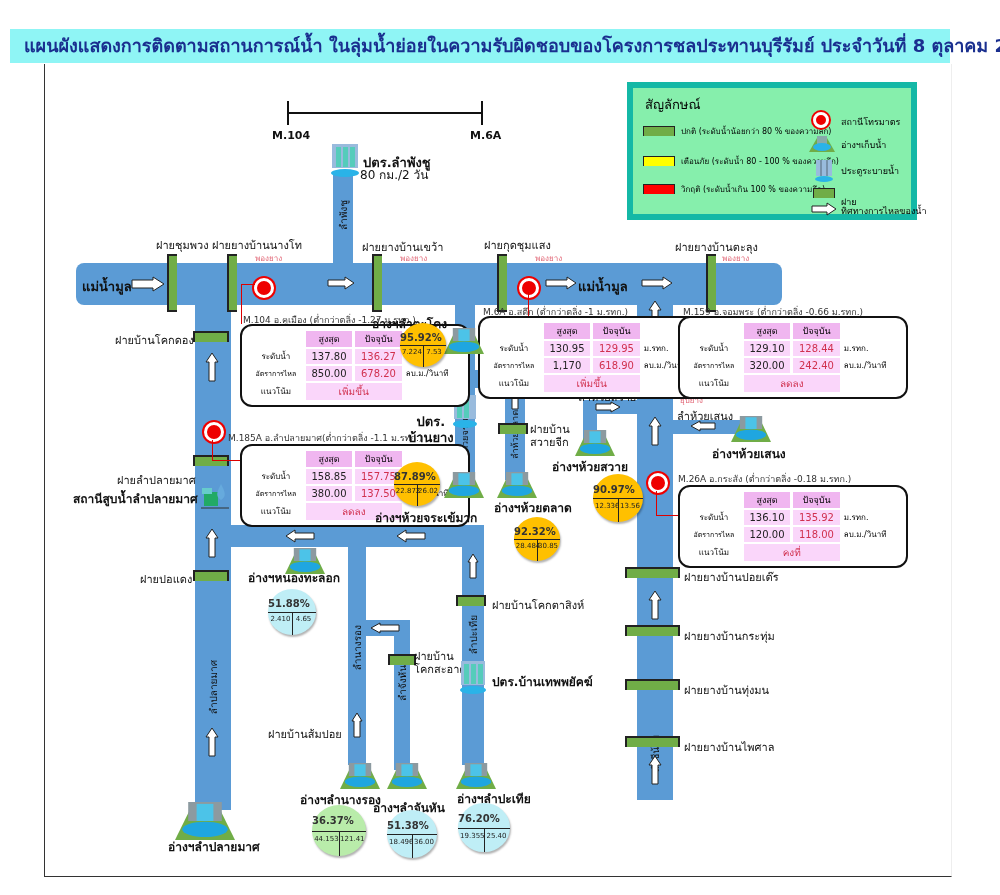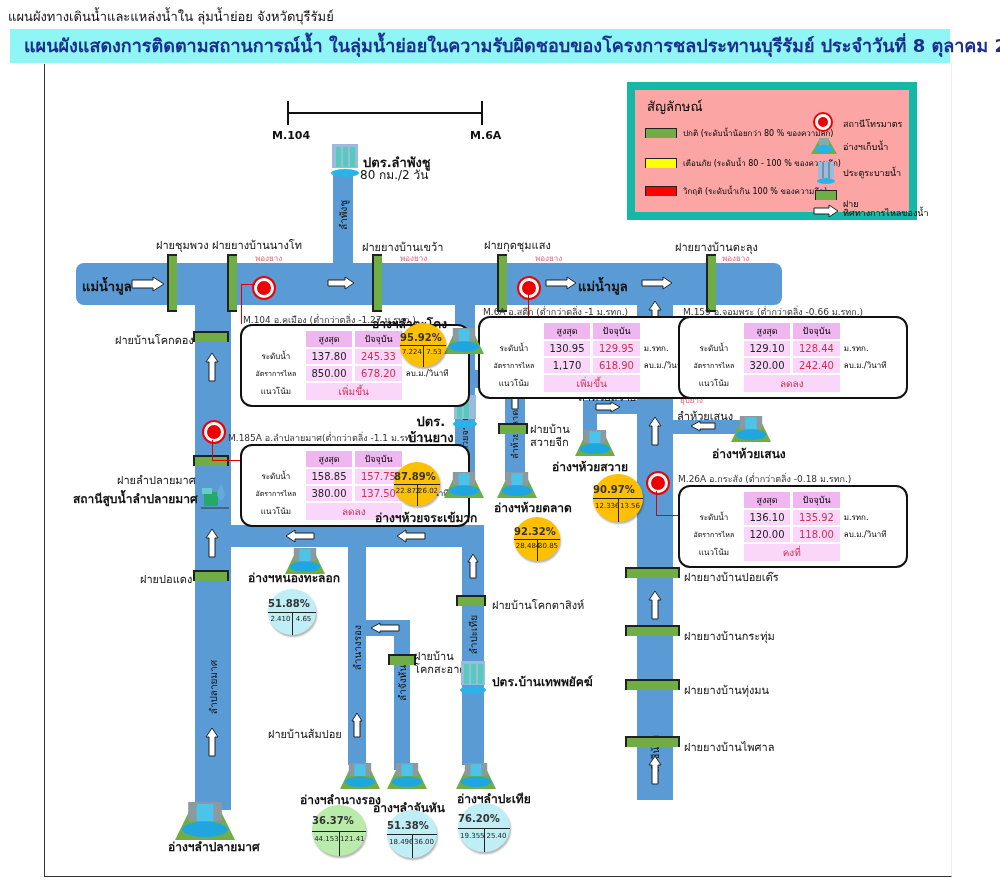--- a/index.html
+++ b/index.html
@@ -27,30 +27,29 @@
   .unit { font-size:8px; text-align:left !important; }
   .boxtitle { position:absolute; font-size:9px; color:#333; white-space:nowrap; }
   .pie { position:absolute; border-radius:50%; box-shadow:1px 2px 2px rgba(0,0,0,0.3); }
   .pie .pct { position:absolute; left:0; right:14px; top:20%; text-align:center; font-size:10px; font-weight:bold; color:#333; }
   .pie .hline { position:absolute; left:0; right:0; top:50%; height:1px; background:#222; }
   .pie .vline { position:absolute; left:50%; top:50%; bottom:0; width:1px; background:#222; }
   .pie .v1 { position:absolute; left:4%; width:44%; top:58%; text-align:center; font-size:7px; color:#222; }
   .pie .v2 { position:absolute; left:52%; width:44%; top:58%; text-align:center; font-size:7px; color:#222; }
   .dam { position:absolute; width:40px; height:26px; }
   .gate { position:absolute; width:30px; height:34px; }
-  .legend { position:absolute; left:627px; top:82px; width:290px; height:138px; background:#fca5a5; border:8px solid #14b8a6; box-sizing:border-box;padding-left:25px; }
+  .legend { position:absolute; left:627px; top:82px; width:290px; height:138px; background:#86efac; border:6px solid #14b8a6; box-sizing:border-box;padding-left:25px; }
   .legend .ttl { position:absolute; left:12px; top:6px; font-size:13px; }
   .legend .it { position:absolute; font-size:8px; white-space:nowrap; }
   .legend .bar { position:absolute; width:30px; height:9px; border:1px solid #222; border-bottom:none; }
 </style>
 </head>
 <body>
 
 <div id="root">
-  <div class="abs toptitle">แผนผังทางเดินน้ำและแหล่งน้ำใน ลุ่มน้ำย่อย จังหวัดบุรีรัมย์</div>
   <div class="abs banner">แผนผังแสดงการติดตามสถานการณ์น้ำ  ในลุ่มน้ำย่อยในความรับผิดชอบของโครงการชลประทานบุรีรัมย์ ประจำวันที่ 8 ตุลาคม 2568</div>
   <div class="abs frame"></div>
 
   <div class="abs" style="left:287px;top:112px;width:195px;height:2px;background:#111;"></div>
   <div class="abs" style="left:287px;top:101px;width:2px;height:24px;background:#111;"></div>
   <div class="abs" style="left:481px;top:101px;width:2px;height:24px;background:#111;"></div>
   <div class="lbl" style="left:360px;top:117px;font-size:12px;margin-top:48px;">80 กม./2 วัน</div>
   <div class="lblb" style="left:272px;top:129px;font-size:11px;">M.104</div>
   <div class="lblb" style="left:470px;top:129px;font-size:11px;">M.6A</div>
 
@@ -273,21 +272,21 @@
           <tbody>
             <tr>
               <td></td>
               <td class="hdr">สูงสุด</td>
               <td class="hdr">ปัจจุบัน</td>
               <td></td>
             </tr>
             <tr>
               <td class="rowlbl">ระดับน้ำ</td>
               <td class="cellg">137.80</td>
-              <td class="cellr">245.33</td>
+              <td class="cellr">136.27</td>
               <td class="unit">ม.รทก.</td>
             </tr>
             <tr>
               <td class="rowlbl" style="font-size:7px">อัตราการไหล</td>
               <td class="cellg">850.00</td>
               <td class="cellr">678.20</td>
               <td class="unit">ลบ.ม./วินาที</td>
             </tr>
             <tr>
               <td class="rowlbl">แนวโน้ม</td>

